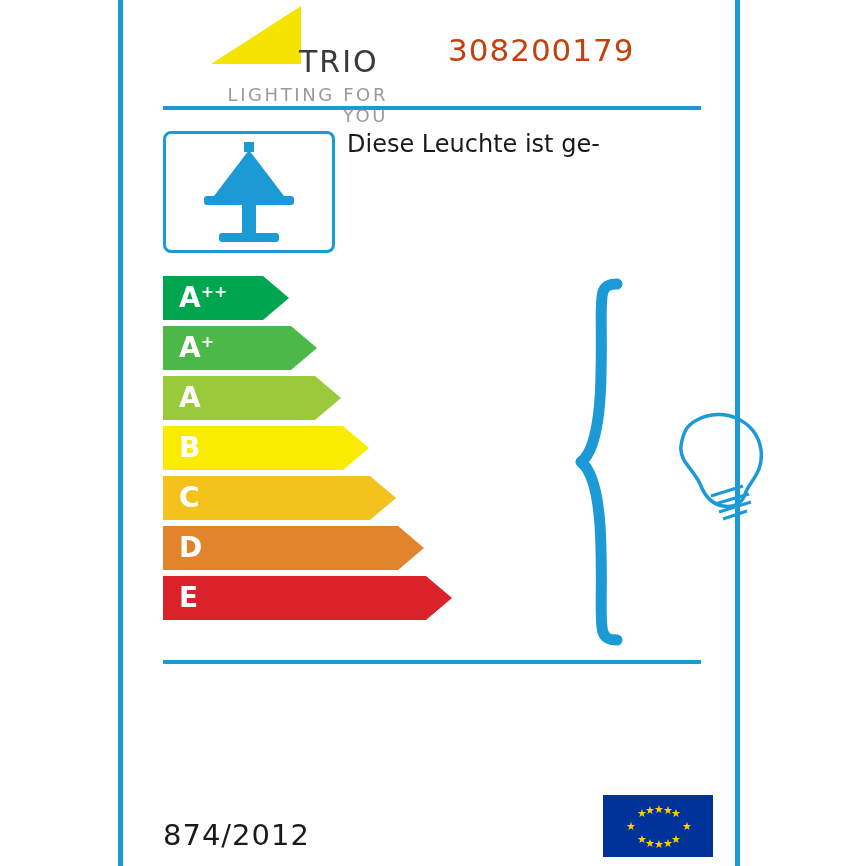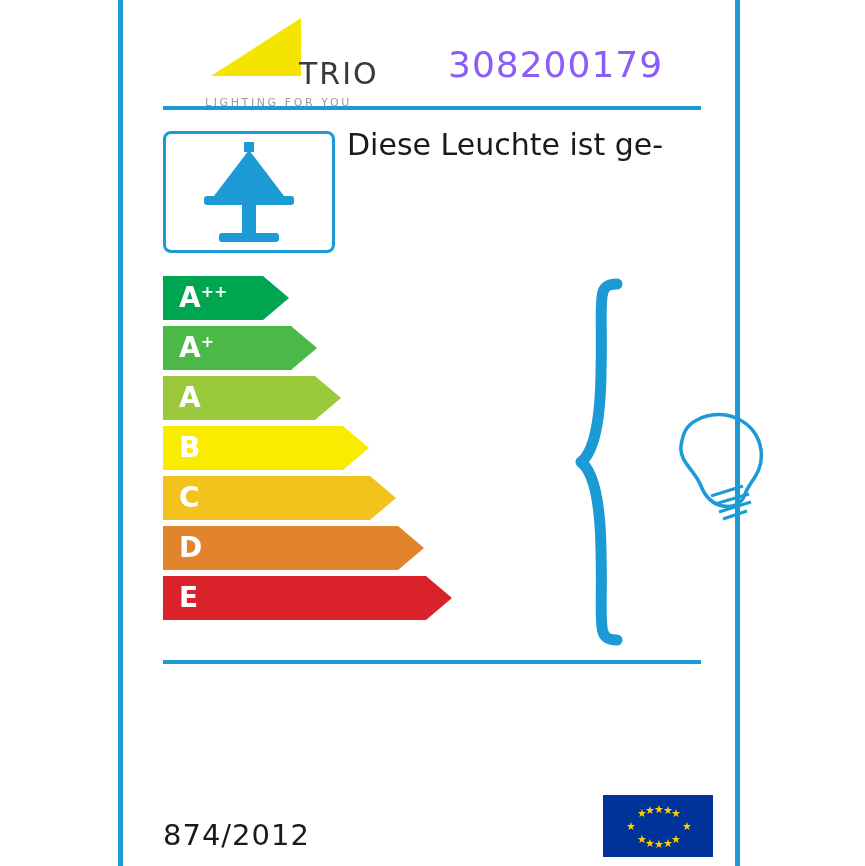--- a/index.html
+++ b/index.html
@@ -24,21 +24,21 @@
     border-left: 5px solid #1b9ad6;
     border-right: 5px solid #1b9ad6;
     box-sizing: border-box;
     background: #ffffff;
   }
 
   
   .header {
     position: absolute;
     left: 40px;
-    top: 12px;
+    top: 0;
     width: 538px;
     height: 94px;
     text-align: right;
   }
   .brand {
     position: absolute;
     left: 0px;
     top: 0px;
     width: 225px;
     height: 94px;
@@ -58,31 +58,31 @@
     top: 44px;
     font-size: 30px;
     letter-spacing: 2px;
     color: #3a3a3a;
     font-family: "DejaVu Sans", sans-serif;
   }
   .brand-tag {
     position: absolute;
     left: 42px;
     top: 84px;
-    font-size: 11px;
+    font-size: 18px;
     letter-spacing: 2.6px;
     color: #9b9b9b;
   }
   .model-number {
     position: absolute;
     left: 285px;
     top: 32px;
-    font-size: 36px;
+    font-size: 31px;
     letter-spacing: 1px;
-    color: #8b5cf6;
+    color: #c2410c;
   }
   .rule {
     position: absolute;
     background: #1b9ad6;
   }
   .rule-top {
     left: 40px;
     top: 106px;
     width: 538px;
     height: 4px;
@@ -103,21 +103,21 @@
     height: 122px;
     border: 3px solid #1b9ad6;
     border-radius: 8px;
     box-sizing: border-box;
   }
   .statement {
     position: absolute;
     left: 224px;
     top: 129px;
     width: 360px;
-    font-size: 30px;
+    font-size: 24px;
     line-height: 31px;
     color: #1a1a1a;
   }
 
   
   .bars {
     position: absolute;
     left: 40px;
     top: 276px;
     width: 330px;

